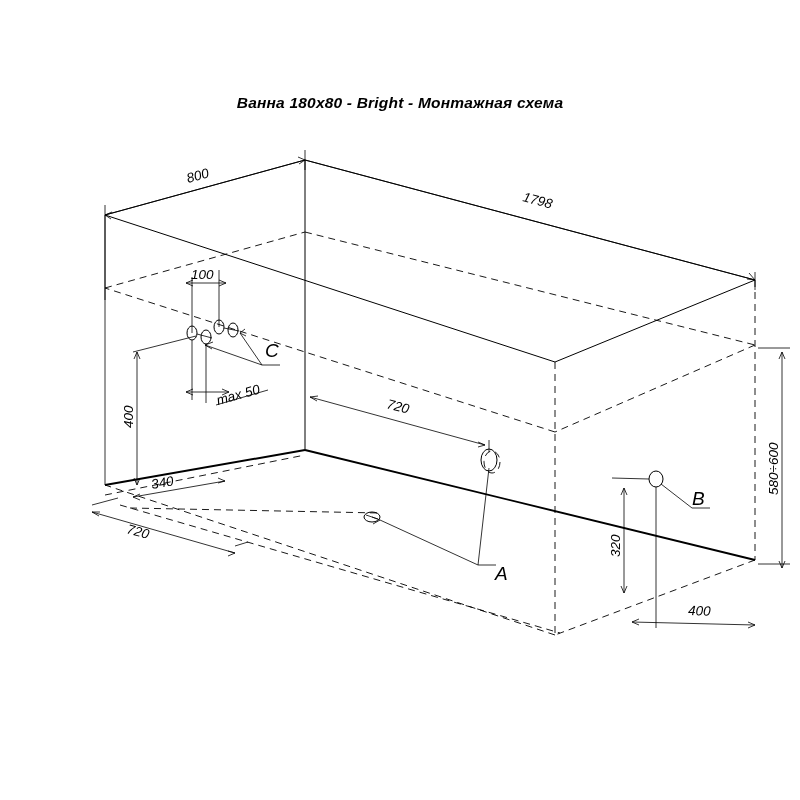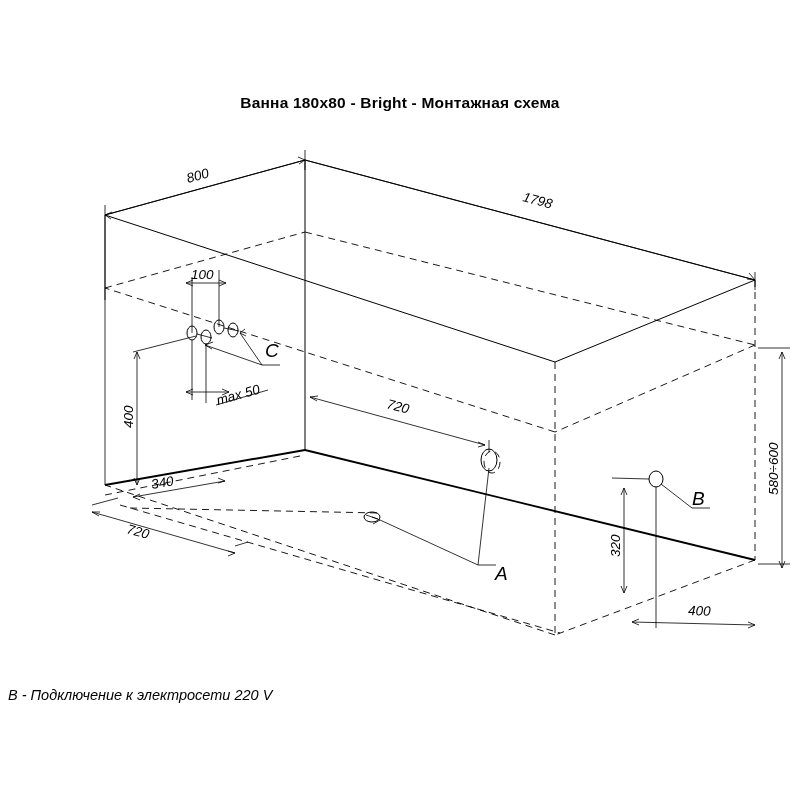--- a/index.html
+++ b/index.html
@@ -21,20 +21,21 @@
     width: 800px;
     height: 800px;
     background: #ffffff;
   }
   .title {
     position: absolute;
     left: 0; top: 94px;
     width: 800px;
     text-align: center;
     font-size: 15.5px;
+    font-style: italic;
     font-weight: bold;
     letter-spacing: 0.2px;
     white-space: pre;
   }
   .legend {
     position: absolute;
     left: 8px;
     top: 648px;
     font-size: 14.5px;
     font-style: italic;
@@ -242,17 +243,16 @@
       <path class="thin" d="M782,352 L779,359 M782,352 L785,359"></path>
       <path class="thin" d="M782,568 L779,561 M782,568 L785,561"></path>
       <path class="thin" d="M758,348 L790,348"></path>
       <path class="thin" d="M758,564 L790,564"></path>
       <text class="dimtxt" x="778" y="495" transform="rotate(-90 778 495)">580÷600</text>
     </g>
 
   </svg>
 
   <div class="legend">
-    <div>B - Подключение к электросети 220 V</div>
     
   </div>
 
 </div>
 
 </body></html>

